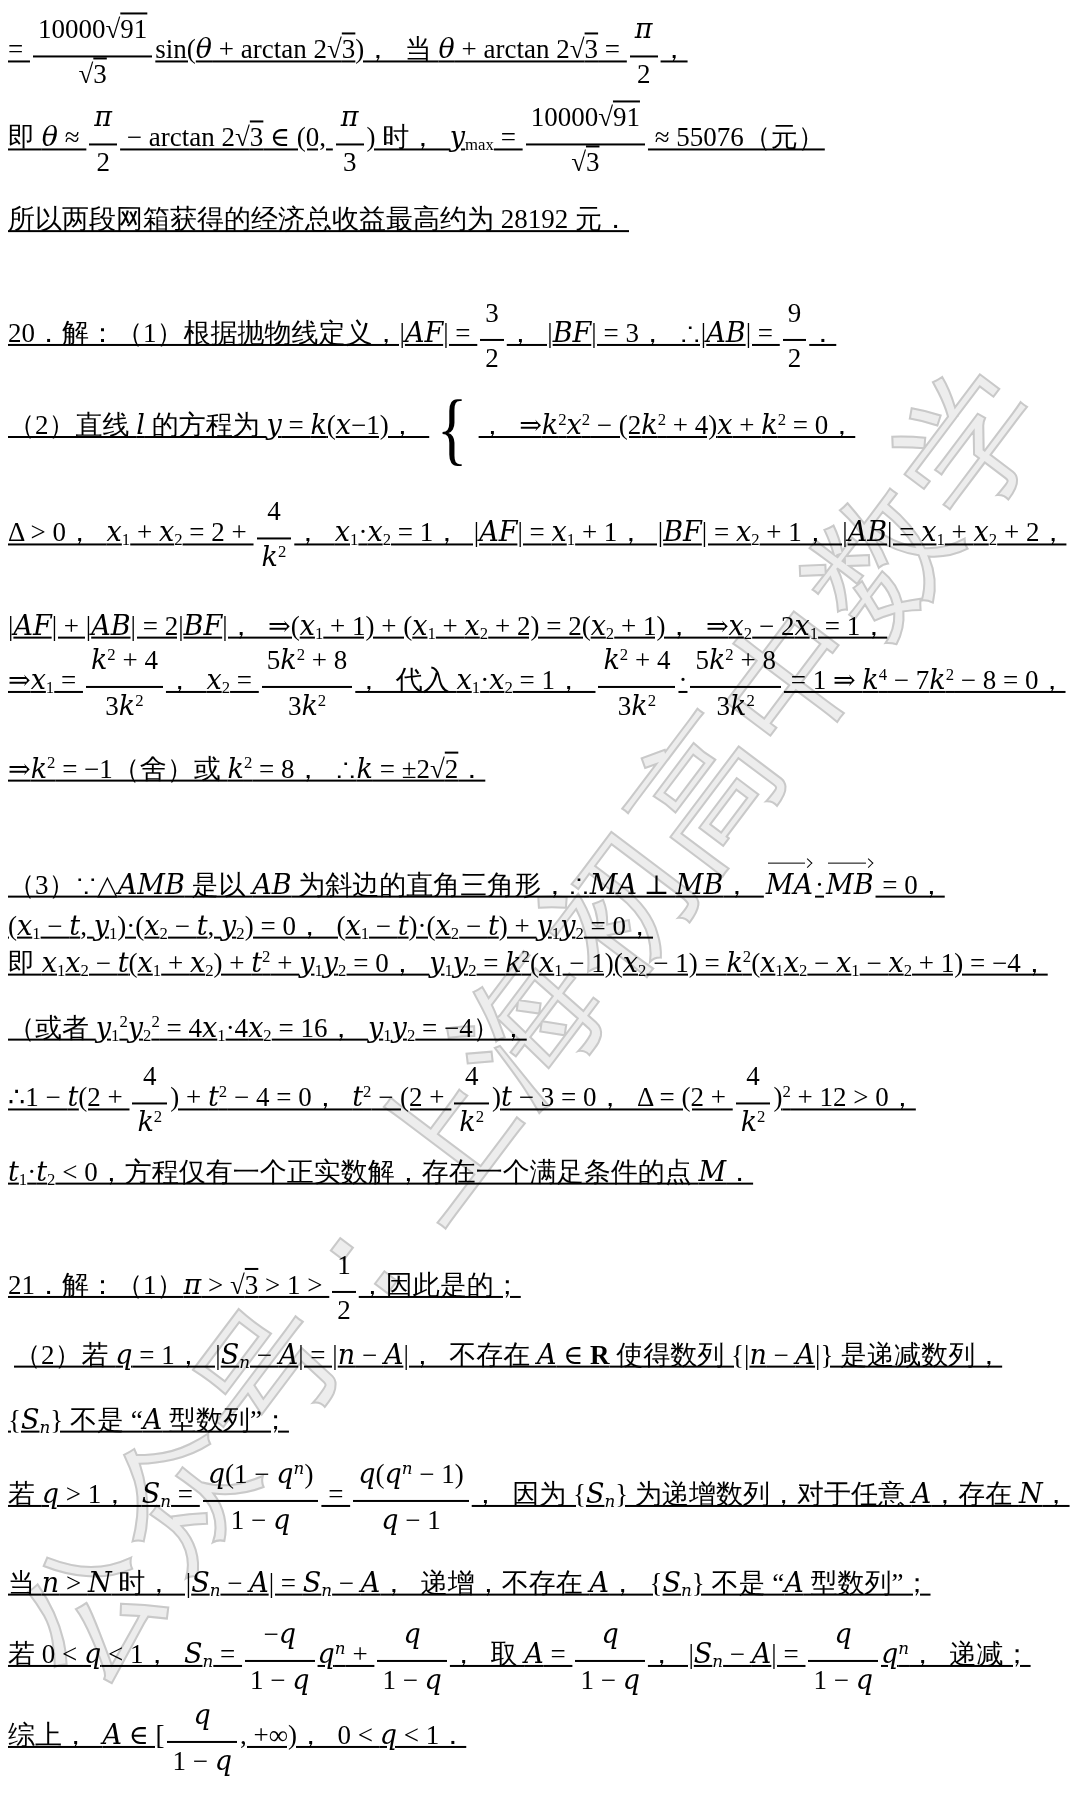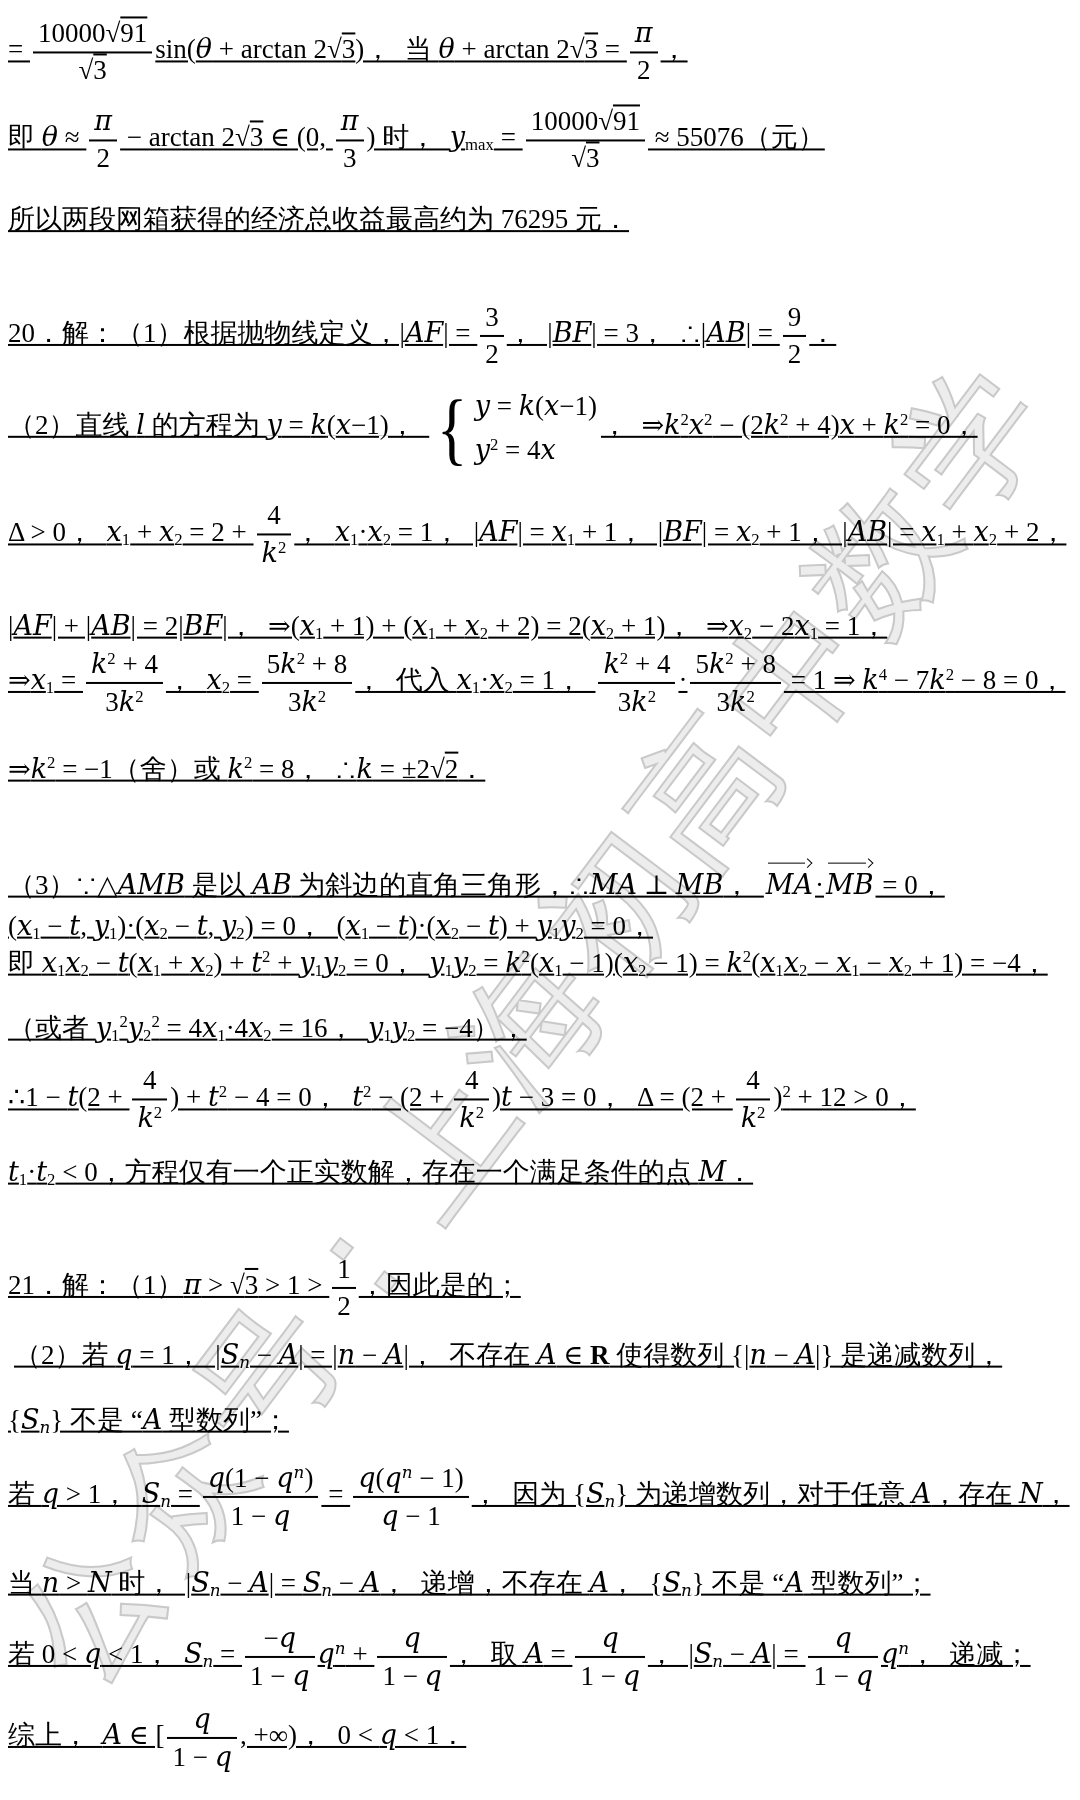--- a/index.html
+++ b/index.html
@@ -12,21 +12,21 @@
   .line{
     position:absolute;left:8px;white-space:nowrap;
     font-size:27px;line-height:1.25;
     transform:translateY(-50%);z-index:2;text-decoration:underline;
   }
   .line i{font-family:"DejaVu Serif","Liberation Serif",serif;font-style:italic;}
   sup{font-size:0.62em;vertical-align:0.55em;line-height:0;}
   sub{font-size:0.62em;vertical-align:-0.25em;line-height:0;}
   
   .f{display:inline-block;vertical-align:middle;text-align:center;margin:0 3px;line-height:1.15;}
-  .f .n{display:block;padding:0 5px 2px;}
+  .f .n{display:block;padding:0 5px 10px;}
   .f .d{display:block;border-top:2px solid #000;padding:2px 5px 0;}
   
   .r{text-decoration:overline;}
   
   .v{position:relative;display:inline-block;margin:0 2px;}
   .v::before{content:"";position:absolute;left:2px;right:8px;top:-5px;border-top:1.7px solid #000;}
   .v::after{content:"";position:absolute;right:2px;top:-8.5px;width:6px;height:6px;
             border-top:1.7px solid #000;border-right:1.7px solid #000;transform:rotate(45deg);}
   
   .cs{display:inline-flex;align-items:center;vertical-align:middle;margin:0 4px;}
@@ -44,28 +44,24 @@
     pointer-events:none;
   }
 </style>
 </head>
 <body>
 
 <div class="watermark">公众号：上海初高中数学</div>
 
 <div class="line" style="top:52px">= <span class="f"><span class="n">10000√<span class="r">91</span></span><span class="d">√<span class="r">3</span></span></span>sin(<i>θ</i> + arctan 2√<span class="r">3</span>)， 当 <i>θ</i> + arctan 2√<span class="r">3</span> = <span class="f"><span class="n"><i>π</i></span><span class="d">2</span></span>，</div>
 <div class="line" style="top:140px">即 <i>θ</i> ≈ <span class="f"><span class="n"><i>π</i></span><span class="d">2</span></span> − arctan 2√<span class="r">3</span> ∈ (0, <span class="f"><span class="n"><i>π</i></span><span class="d">3</span></span>) 时， <i>y</i><sub>max</sub> = <span class="f"><span class="n">10000√<span class="r">91</span></span><span class="d">√<span class="r">3</span></span></span> ≈ 55076（元）</div>
-<div class="line" style="top:220px">所以两段网箱获得的经济总收益最高约为 76295 元．</div>
+<div class="line" style="top:220px">所以两段网箱获得的经济总收益最高约为 28192 元．</div>
 <div class="line" style="top:336px">20．解：（1）根据抛物线定义，|<i>AF</i>| = <span class="f"><span class="n">3</span><span class="d">2</span></span>， |<i>BF</i>| = 3， ∴|<i>AB</i>| = <span class="f"><span class="n">9</span><span class="d">2</span></span>．</div>
 <div class="line" style="top:428px">（2）直线 <i>l</i> 的方程为 <i>y</i> = <i>k</i>(<i>x</i>−1)， <span class="cs">
       <span class="br">{</span>
-      <span class="rws">
-        <span class="rw"><i>y</i> = <i>k</i>(<i>x</i>−1)</span>
-        <span class="rw"><i>y</i><sup>2</sup> = 4<i>x</i></span>
-      </span>
     </span>， ⇒<i>k</i><sup>2</sup><i>x</i><sup>2</sup> − (2<i>k</i><sup>2</sup> + 4)<i>x</i> + <i>k</i><sup>2</sup> = 0，</div>
 <div class="line" style="top:535px">Δ &gt; 0， <i>x</i><sub>1</sub> + <i>x</i><sub>2</sub> = 2 + <span class="f"><span class="n">4</span><span class="d"><i>k</i><sup>2</sup></span></span>， <i>x</i><sub>1</sub>·<i>x</i><sub>2</sub> = 1， |<i>AF</i>| = <i>x</i><sub>1</sub> + 1， |<i>BF</i>| = <i>x</i><sub>2</sub> + 1， |<i>AB</i>| = <i>x</i><sub>1</sub> + <i>x</i><sub>2</sub> + 2，</div>
 <div class="line" style="top:626px">|<i>AF</i>| + |<i>AB</i>| = 2|<i>BF</i>|， ⇒(<i>x</i><sub>1</sub> + 1) + (<i>x</i><sub>1</sub> + <i>x</i><sub>2</sub> + 2) = 2(<i>x</i><sub>2</sub> + 1)， ⇒<i>x</i><sub>2</sub> − 2<i>x</i><sub>1</sub> = 1，</div>
 <div class="line" style="top:683px">⇒<i>x</i><sub>1</sub> = <span class="f"><span class="n"><i>k</i><sup>2</sup> + 4</span><span class="d">3<i>k</i><sup>2</sup></span></span>， <i>x</i><sub>2</sub> = <span class="f"><span class="n">5<i>k</i><sup>2</sup> + 8</span><span class="d">3<i>k</i><sup>2</sup></span></span>， 代入 <i>x</i><sub>1</sub>·<i>x</i><sub>2</sub> = 1， <span class="f"><span class="n"><i>k</i><sup>2</sup> + 4</span><span class="d">3<i>k</i><sup>2</sup></span></span>·<span class="f"><span class="n">5<i>k</i><sup>2</sup> + 8</span><span class="d">3<i>k</i><sup>2</sup></span></span> = 1 ⇒ <i>k</i><sup>4</sup> − 7<i>k</i><sup>2</sup> − 8 = 0，</div>
 <div class="line" style="top:769px">⇒<i>k</i><sup>2</sup> = −1（舍）或 <i>k</i><sup>2</sup> = 8， ∴<i>k</i> = ±2√<span class="r">2</span>．</div>
 <div class="line" style="top:885px">（3）∵△<i>AMB</i> 是以 <i>AB</i> 为斜边的直角三角形，∴<i>MA</i> ⊥ <i>MB</i>， <span class="v"><i>MA</i></span>·<span class="v"><i>MB</i></span> = 0，</div>
 <div class="line" style="top:926px">(<i>x</i><sub>1</sub> − <i>t</i>, <i>y</i><sub>1</sub>)·(<i>x</i><sub>2</sub> − <i>t</i>, <i>y</i><sub>2</sub>) = 0， (<i>x</i><sub>1</sub> − <i>t</i>)·(<i>x</i><sub>2</sub> − <i>t</i>) + <i>y</i><sub>1</sub><i>y</i><sub>2</sub> = 0，</div>
 <div class="line" style="top:963px">即 <i>x</i><sub>1</sub><i>x</i><sub>2</sub> − <i>t</i>(<i>x</i><sub>1</sub> + <i>x</i><sub>2</sub>) + <i>t</i><sup>2</sup> + <i>y</i><sub>1</sub><i>y</i><sub>2</sub> = 0， <i>y</i><sub>1</sub><i>y</i><sub>2</sub> = <i>k</i><sup>2</sup>(<i>x</i><sub>1</sub> − 1)(<i>x</i><sub>2</sub> − 1) = <i>k</i><sup>2</sup>(<i>x</i><sub>1</sub><i>x</i><sub>2</sub> − <i>x</i><sub>1</sub> − <i>x</i><sub>2</sub> + 1) = −4，</div>
 <div class="line" style="top:1028px">（或者 <i>y</i><sub>1</sub><sup>2</sup><i>y</i><sub>2</sub><sup>2</sup> = 4<i>x</i><sub>1</sub>·4<i>x</i><sub>2</sub> = 16， <i>y</i><sub>1</sub><i>y</i><sub>2</sub> = −4），</div>
 <div class="line" style="top:1100px">∴1 − <i>t</i>(2 + <span class="f"><span class="n">4</span><span class="d"><i>k</i><sup>2</sup></span></span>) + <i>t</i><sup>2</sup> − 4 = 0， <i>t</i><sup>2</sup> − (2 + <span class="f"><span class="n">4</span><span class="d"><i>k</i><sup>2</sup></span></span>)<i>t</i> − 3 = 0， Δ = (2 + <span class="f"><span class="n">4</span><span class="d"><i>k</i><sup>2</sup></span></span>)<sup>2</sup> + 12 &gt; 0，</div>

